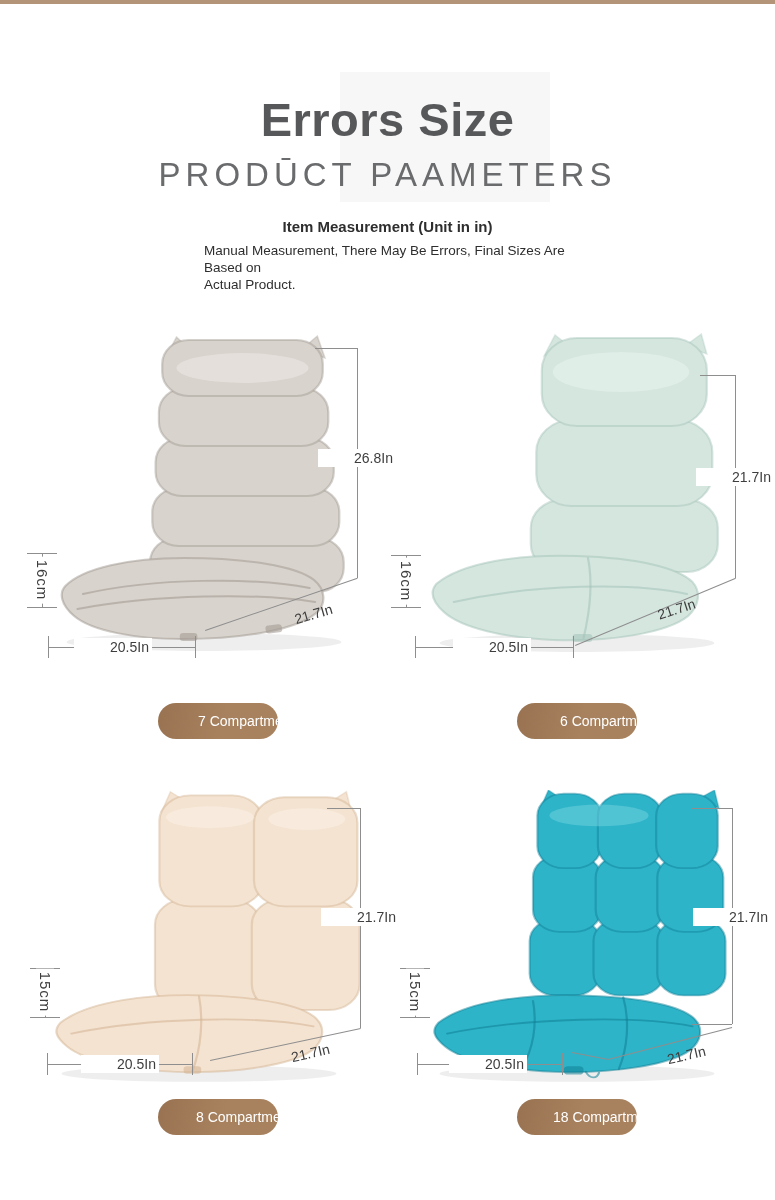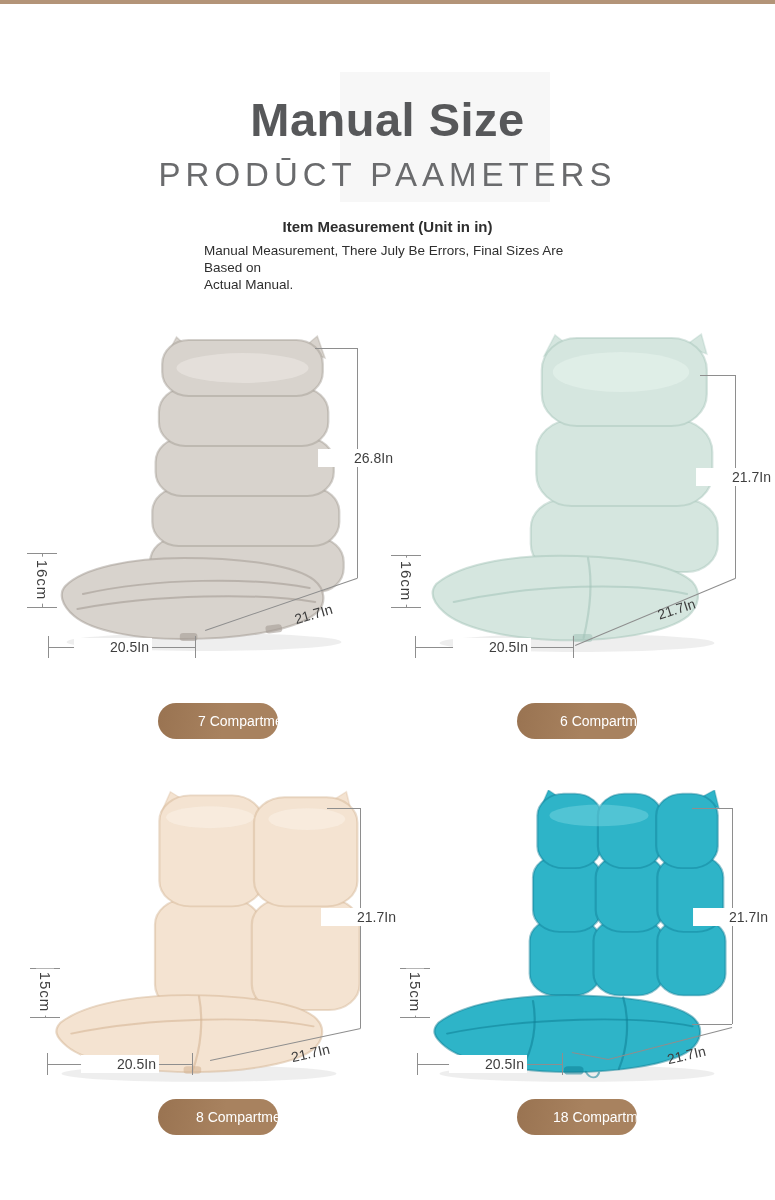--- a/index.html
+++ b/index.html
@@ -36,26 +36,26 @@
   
   .badge{position:absolute;width:120px;height:36px;border-radius:18px;overflow:hidden;
          background:linear-gradient(100deg,var(--c-dark) 0%,var(--c-base) 55%);}
   .badge span{display:block;color:#fff;font-size:14px;line-height:36px;white-space:nowrap;}
 </style>
 </head>
 <body>
 
 <div class="abs top-strip" style="--c-base: #b39478;"></div>
 <div class="abs title-backdrop"></div>
-<div class="abs page-title">Manual Size</div>
+<div class="abs page-title">Errors Size</div>
 <div class="abs page-subtitle">PRODŪCT PAAMETERS</div>
 <div class="abs dim-heading">Item Measurement (Unit in in)</div>
 <div class="abs note">
-  <div>Manual Measurement, There July Be Errors, Final Sizes Are Based on</div>
-  <div>Actual Manual.</div>
+  <div>Manual Measurement, There May Be Errors, Final Sizes Are Based on</div>
+  <div>Actual Product.</div>
 </div>
 
 <div class="product" style="left: 20px; top: 330px; --c-base: #d8d3cd; --c-dark: #a09890; --c-light: #efece8;">
   <svg class="chair-svg" style="left:30px;top:2px;width:330px;height:330px;" viewBox="0 0 300 330" preserveAspectRatio="none">
     <g>
       <polygon class="ear" points="104,28 115,5 130,20"></polygon>
       <polygon class="ear" points="228,18 243,4 250,26"></polygon>
       <rect class="cell" x="91" y="206" width="176" height="54" rx="24"></rect>
       <rect class="cell" x="93" y="156" width="170" height="58" rx="24"></rect>
       <rect class="cell" x="96" y="106" width="162" height="58" rx="24"></rect>

